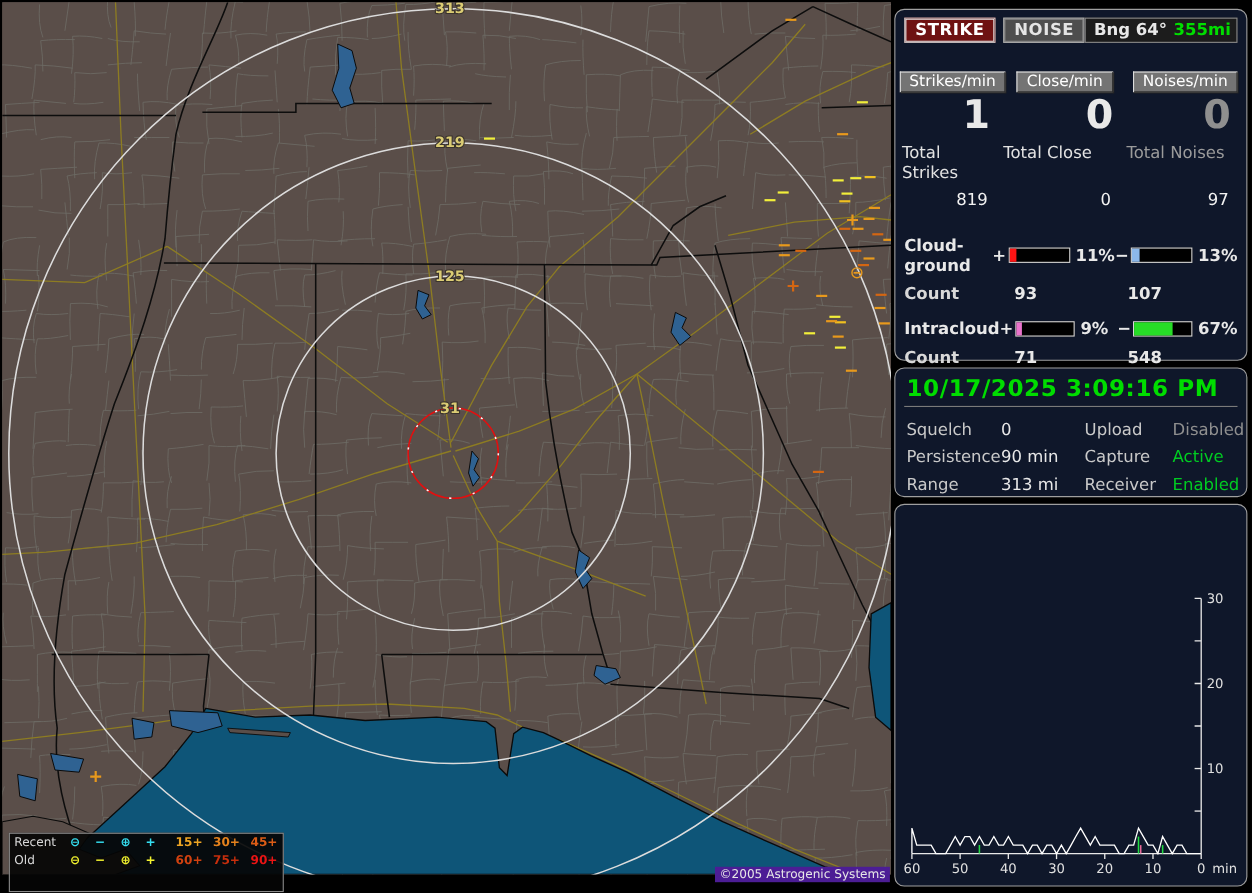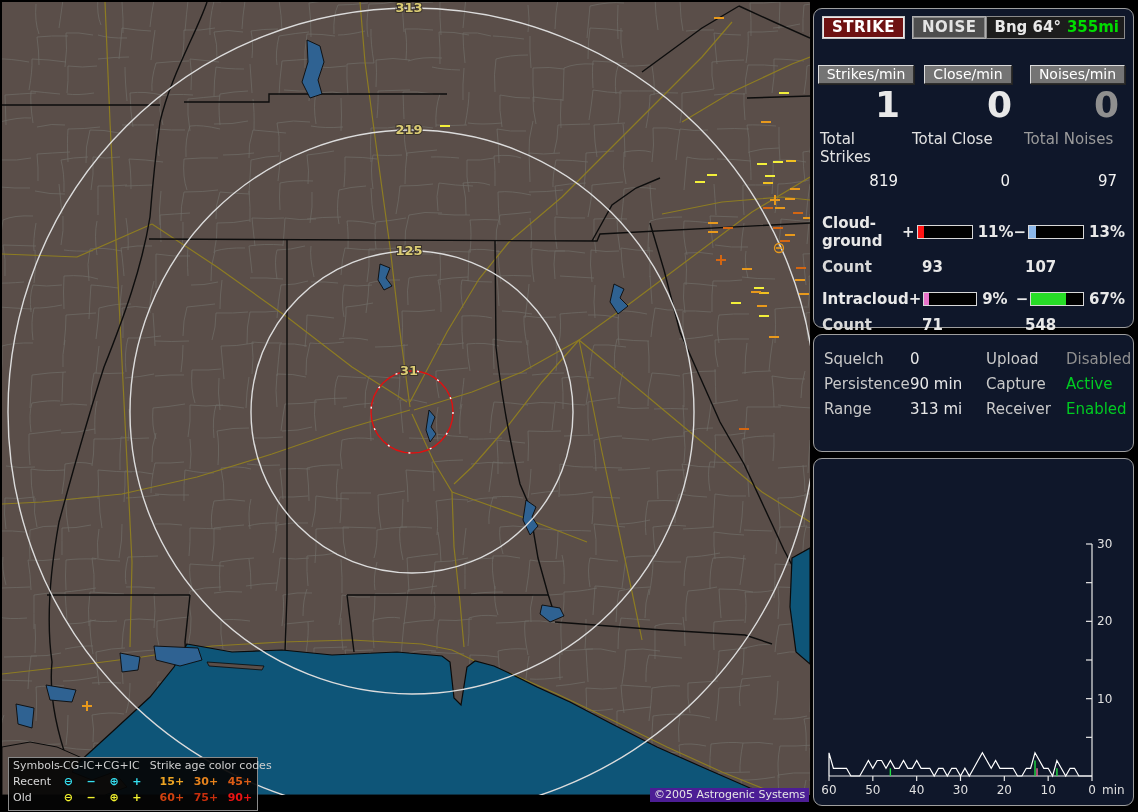--- a/index.html
+++ b/index.html
@@ -169,28 +169,20 @@
       <rect x="729" y="300" width="10" height="2" fill="#f2ef3a"></rect>
       <rect x="755" y="303" width="10" height="2" fill="#e8991c"></rect>
       <rect x="757" y="313" width="10" height="2" fill="#f2ef3a"></rect>
       <rect x="797" y="291" width="10" height="2" fill="#e8991c"></rect>
       <rect x="767" y="334" width="10" height="2" fill="#e8991c"></rect>
       <rect x="737" y="426" width="10" height="2" fill="#d46612"></rect>
       <path d="M80,704 L90,704 M85,699 L85,709" stroke="#e8991c" stroke-width="2"></path>
     </svg>
   <div id="legend">
       <div class="lg-row">
-        <span class="lg-cell lg-hdr" style="width:46px;text-align:left;padding-left:4px;">Symbols</span>
-        <span class="lg-cell lg-hdr" style="width:25px;">-CG</span>
-        <span class="lg-cell lg-hdr" style="width:23px;">-IC</span>
-        <span class="lg-cell lg-hdr" style="width:26px;">+CG</span>
-        <span class="lg-cell lg-hdr" style="width:22px;">+IC</span>
-        <span class="lg-agetitle">Strike age color codes</span>
-      </div>
-      <div class="lg-row">
         <span class="lg-cell lg-label">Recent</span>
         <span class="lg-cell lg-sym" style="width:25px;color:#35e0f2">⊖</span>
         <span class="lg-cell lg-sym" style="width:23px;color:#35e0f2">−</span>
         <span class="lg-cell lg-sym" style="width:26px;color:#35e0f2">⊕</span>
         <span class="lg-cell lg-sym" style="width:22px;color:#35e0f2">+</span>
         <span style="width:8px;display:inline-block"></span>
         <span class="lg-cell lg-age" style="color:#eda423">15+</span>
         <span class="lg-cell lg-age" style="color:#e5821c">30+</span>
         <span class="lg-cell lg-age" style="color:#db5c16">45+</span>
       </div>
@@ -273,20 +265,21 @@
     </div>
     <div class="count-row">
       <span class="count-lbl">Count</span>
       <span class="count-v1">71</span>
       <span>548</span>
     </div>
   </div>
 </div>
 
 <div class="panel-box" id="box-status">
+  <div class="dt">10/17/2025 3:09:16 PM</div>
   <div class="st-grid">
     <span class="lbl">Squelch</span>
     <span>0</span>
     <span class="lbl">Upload</span>
     <span class="val-dim">Disabled</span>
 
     <span class="lbl">Persistence</span>
     <span>90 min</span>
     <span class="lbl">Capture</span>
     <span class="val-green">Active</span>

